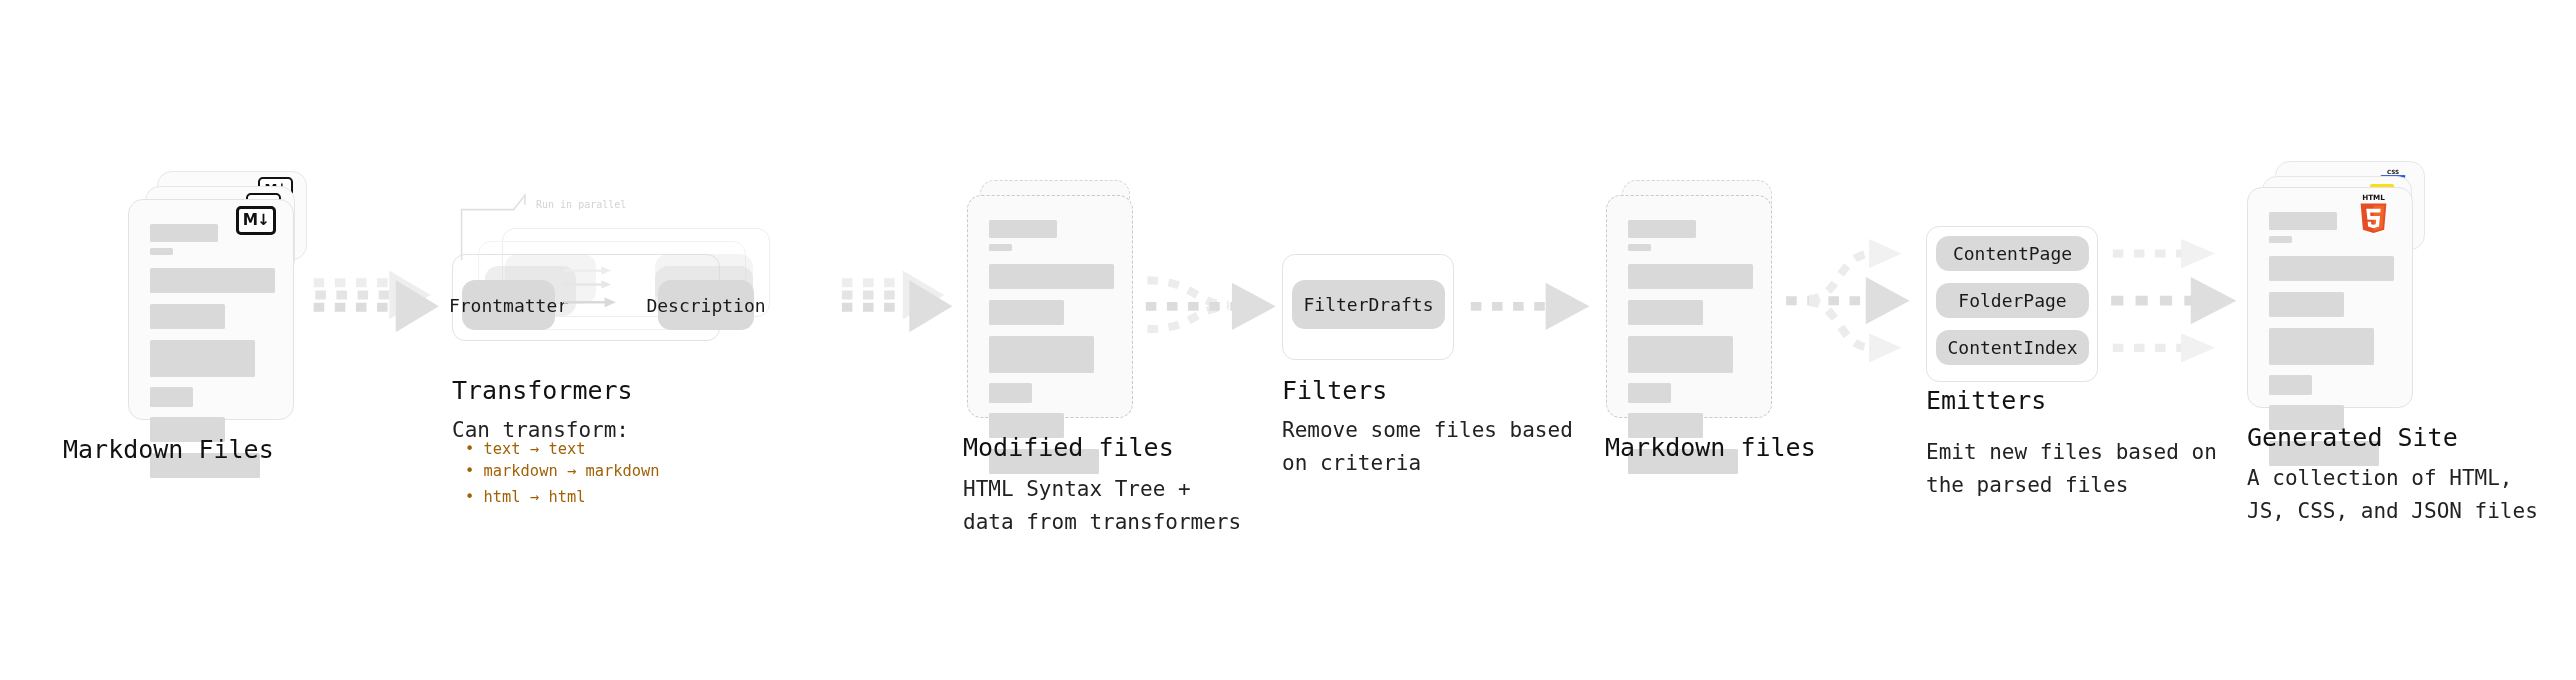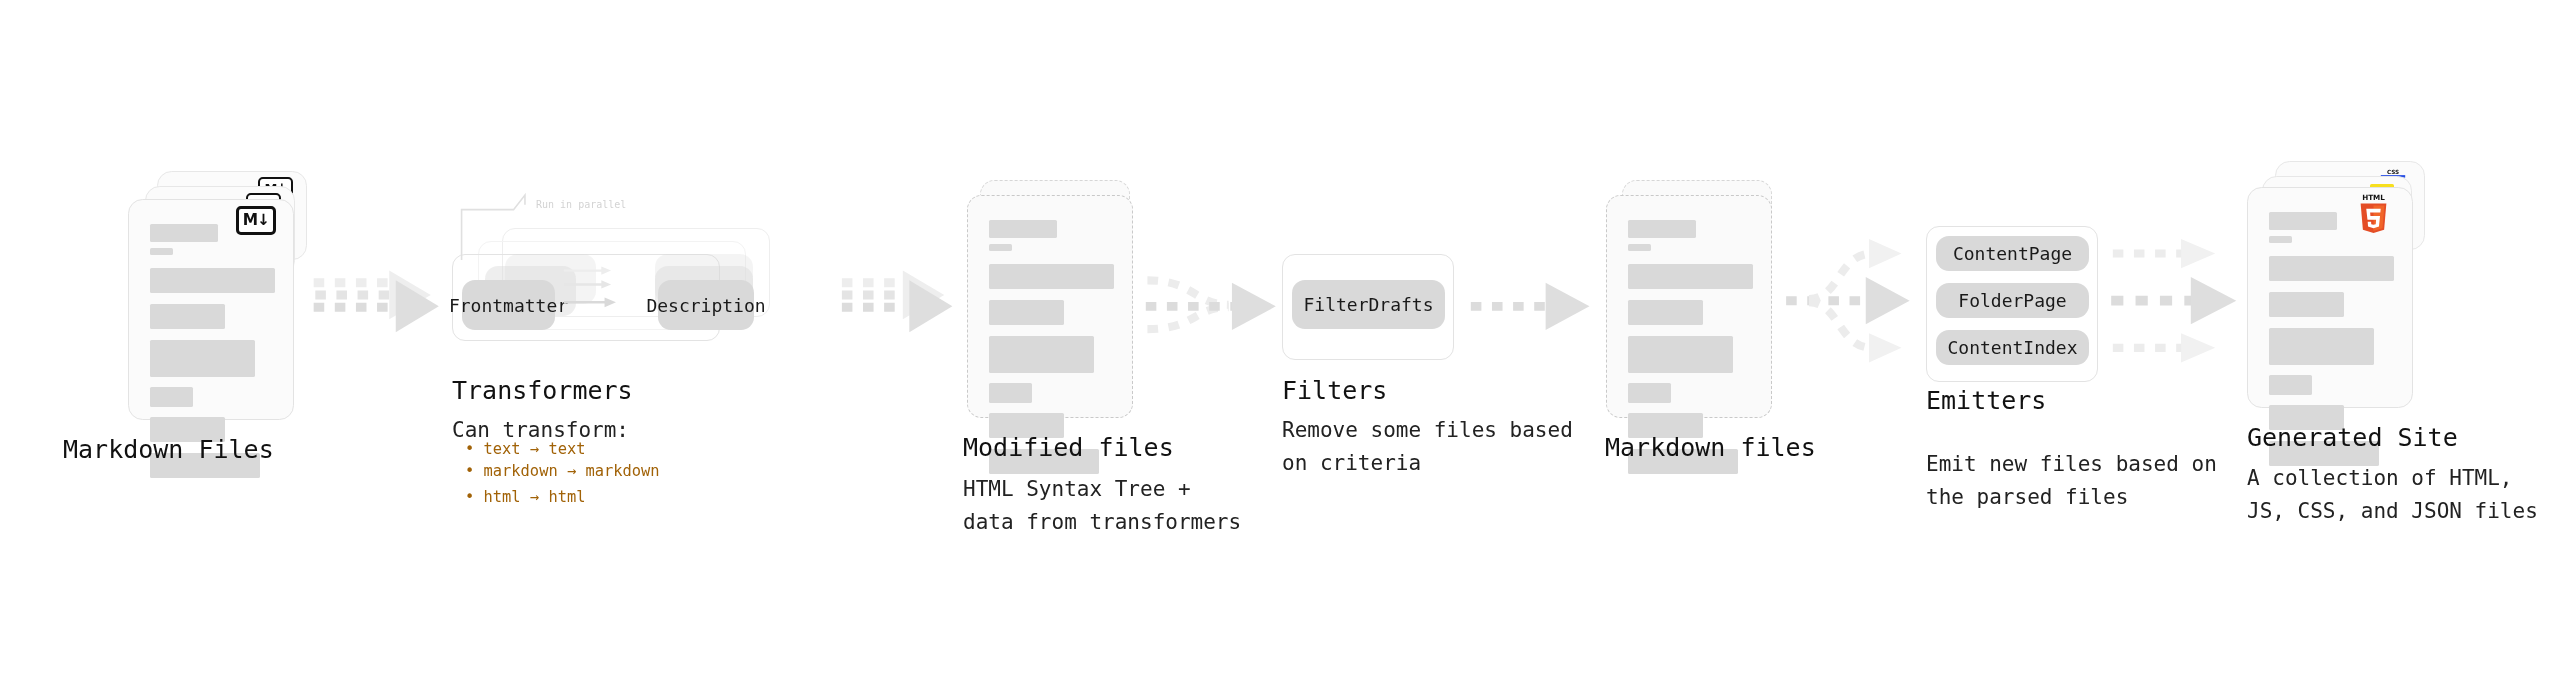--- a/index.html
+++ b/index.html
@@ -155,21 +155,21 @@
     </div>
     <div class="title" style="left:1605px;top:433px;">Markdown files</div>
   </div>
 
   <div>
     <div class="gbox" style="left:1926px;top:226px;width:172px;height:156px;"></div>
     <div class="chip" style="left:1936px;top:236px;width:153px;height:35px;">ContentPage</div>
     <div class="chip" style="left:1936px;top:283px;width:153px;height:35px;">FolderPage</div>
     <div class="chip" style="left:1936px;top:330px;width:153px;height:35px;text-align:right;">ContentIndex</div>
     <div class="title" style="left:1926px;top:386px;">Emitters</div>
-    <div class="sub" style="left:1926px;top:448px;">Emit new files based on
+    <div class="sub" style="left:1926px;top:436px;">Emit new files based on
 the parsed files</div>
   </div>
 
   <div>
     <div class="backcard solid" style="left:2275px;top:161px;width:150px;height:89px;"></div>
 
     <svg class="cssb" style="left:2379px;top:167px;" viewBox="0 0 34 16">
       <text x="17" y="8" text-anchor="middle" font-family="DejaVu Sans, sans-serif" font-size="7" font-weight="700" fill="#111">CSS</text>
       <rect x="2" y="10" width="30" height="3" fill="#264DE4"></rect>
     </svg>

